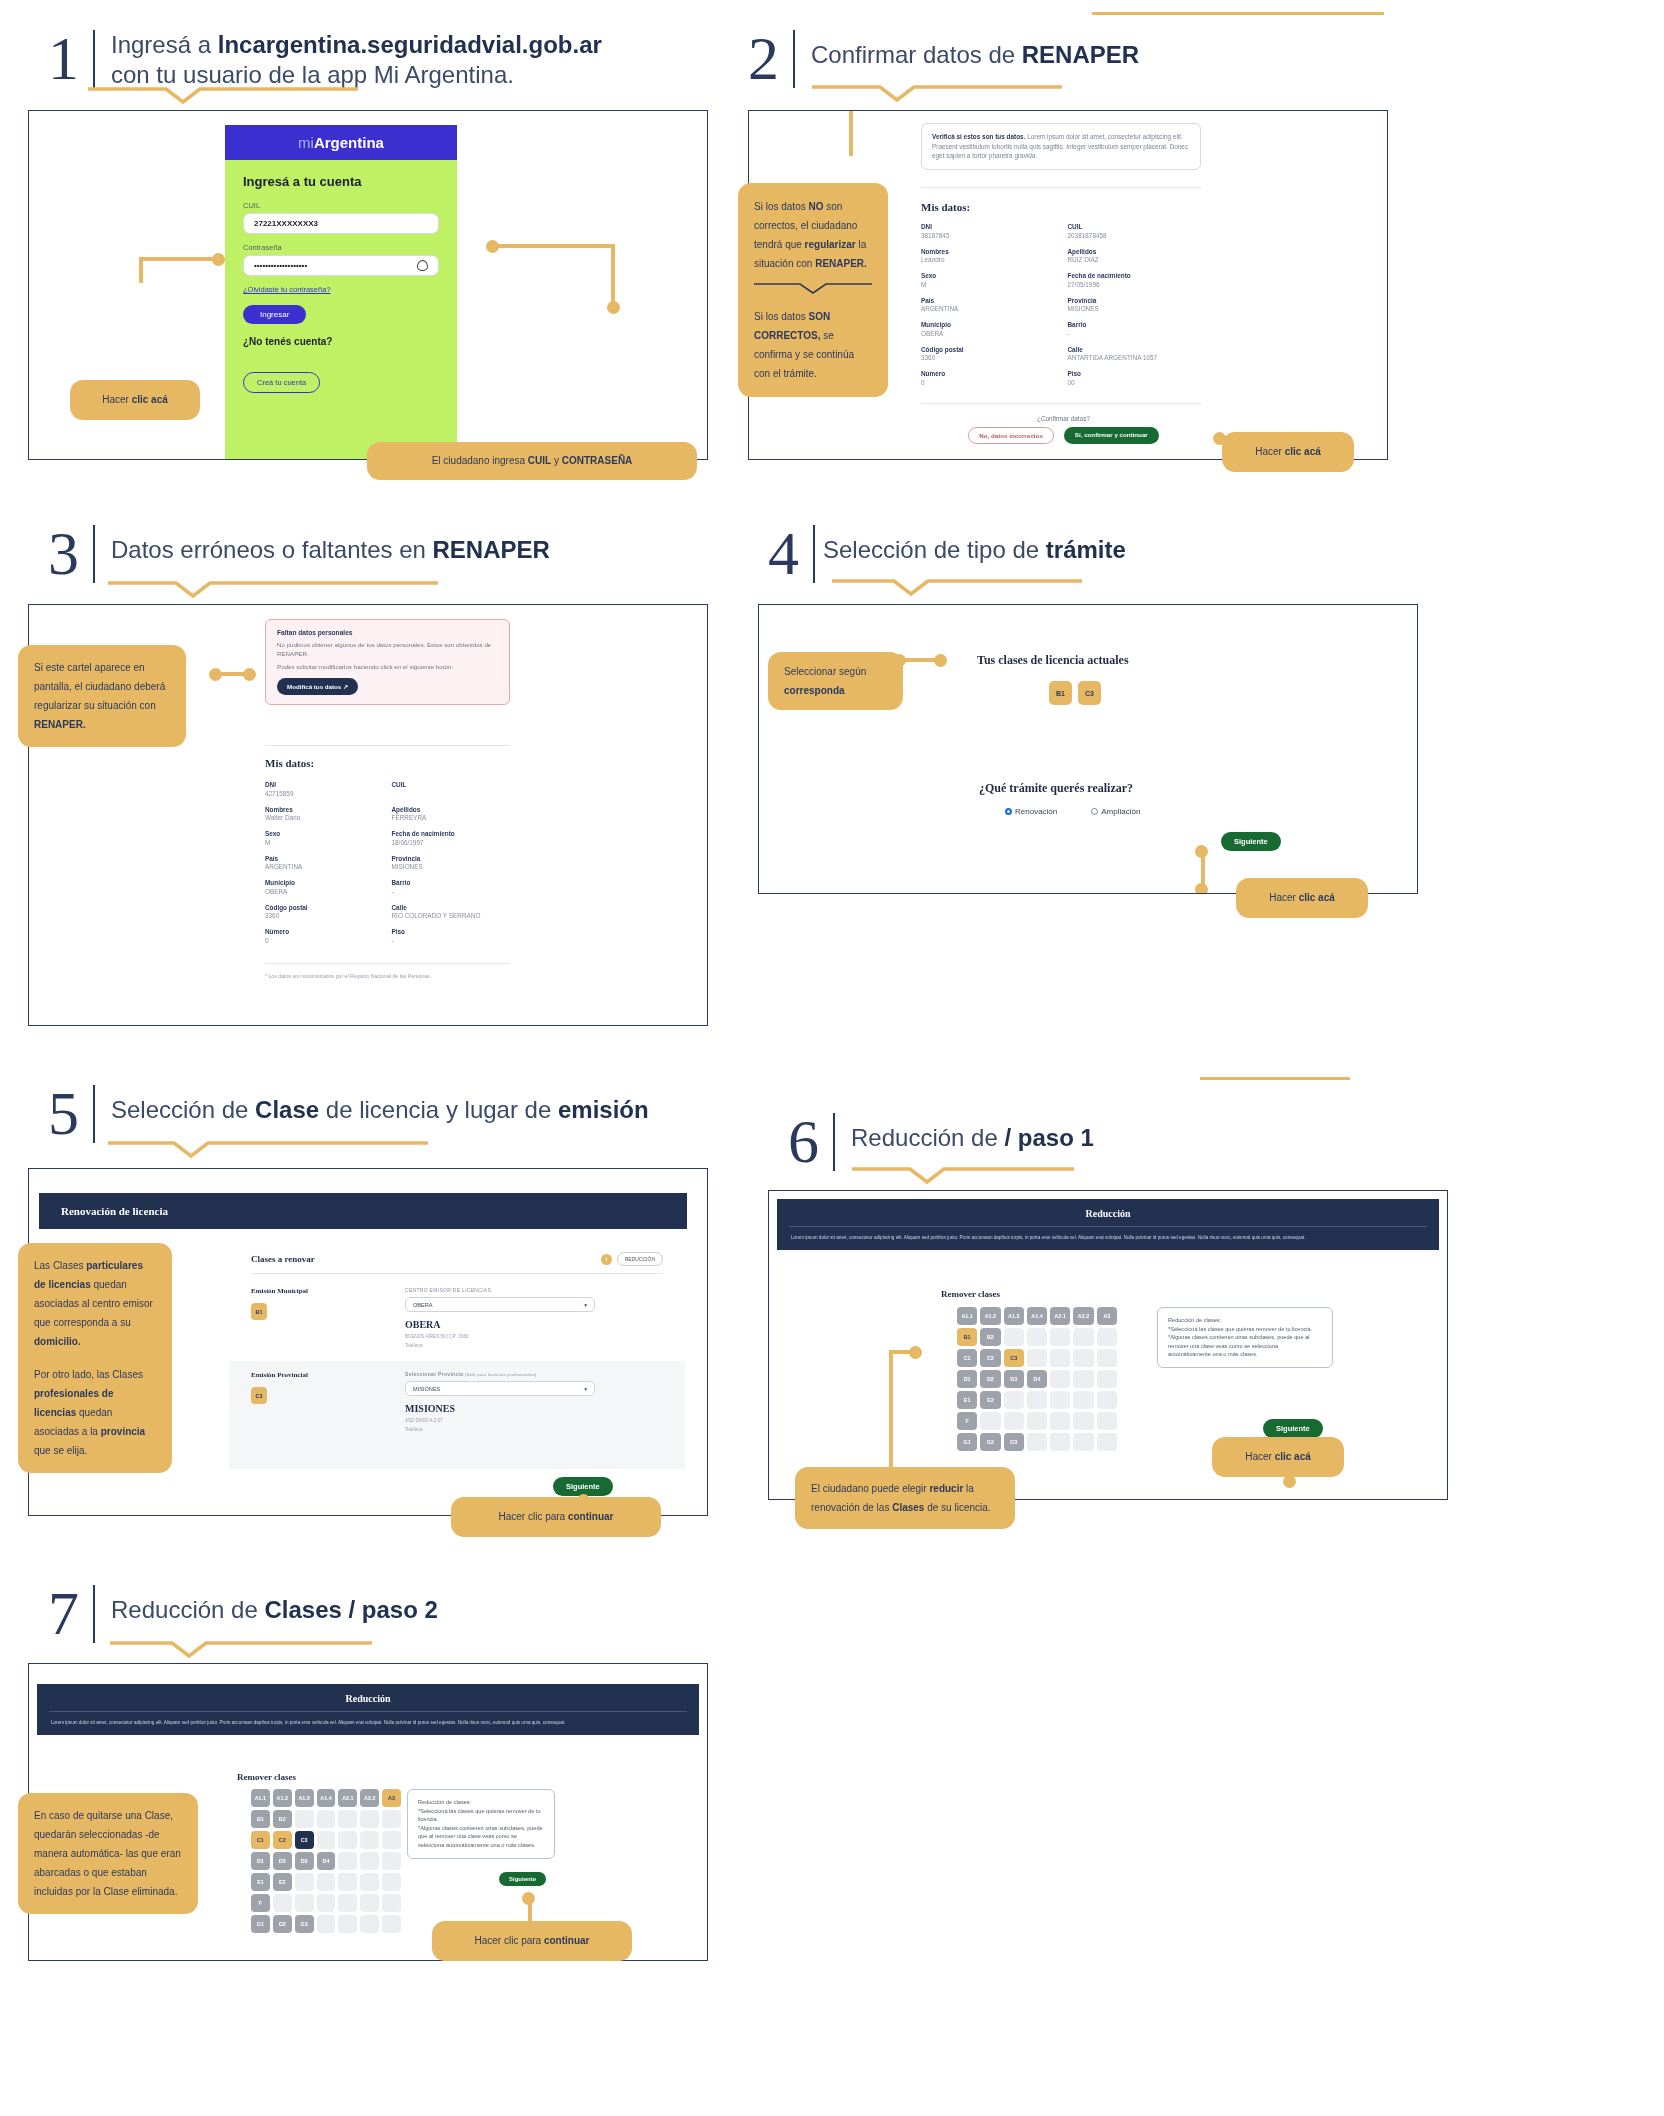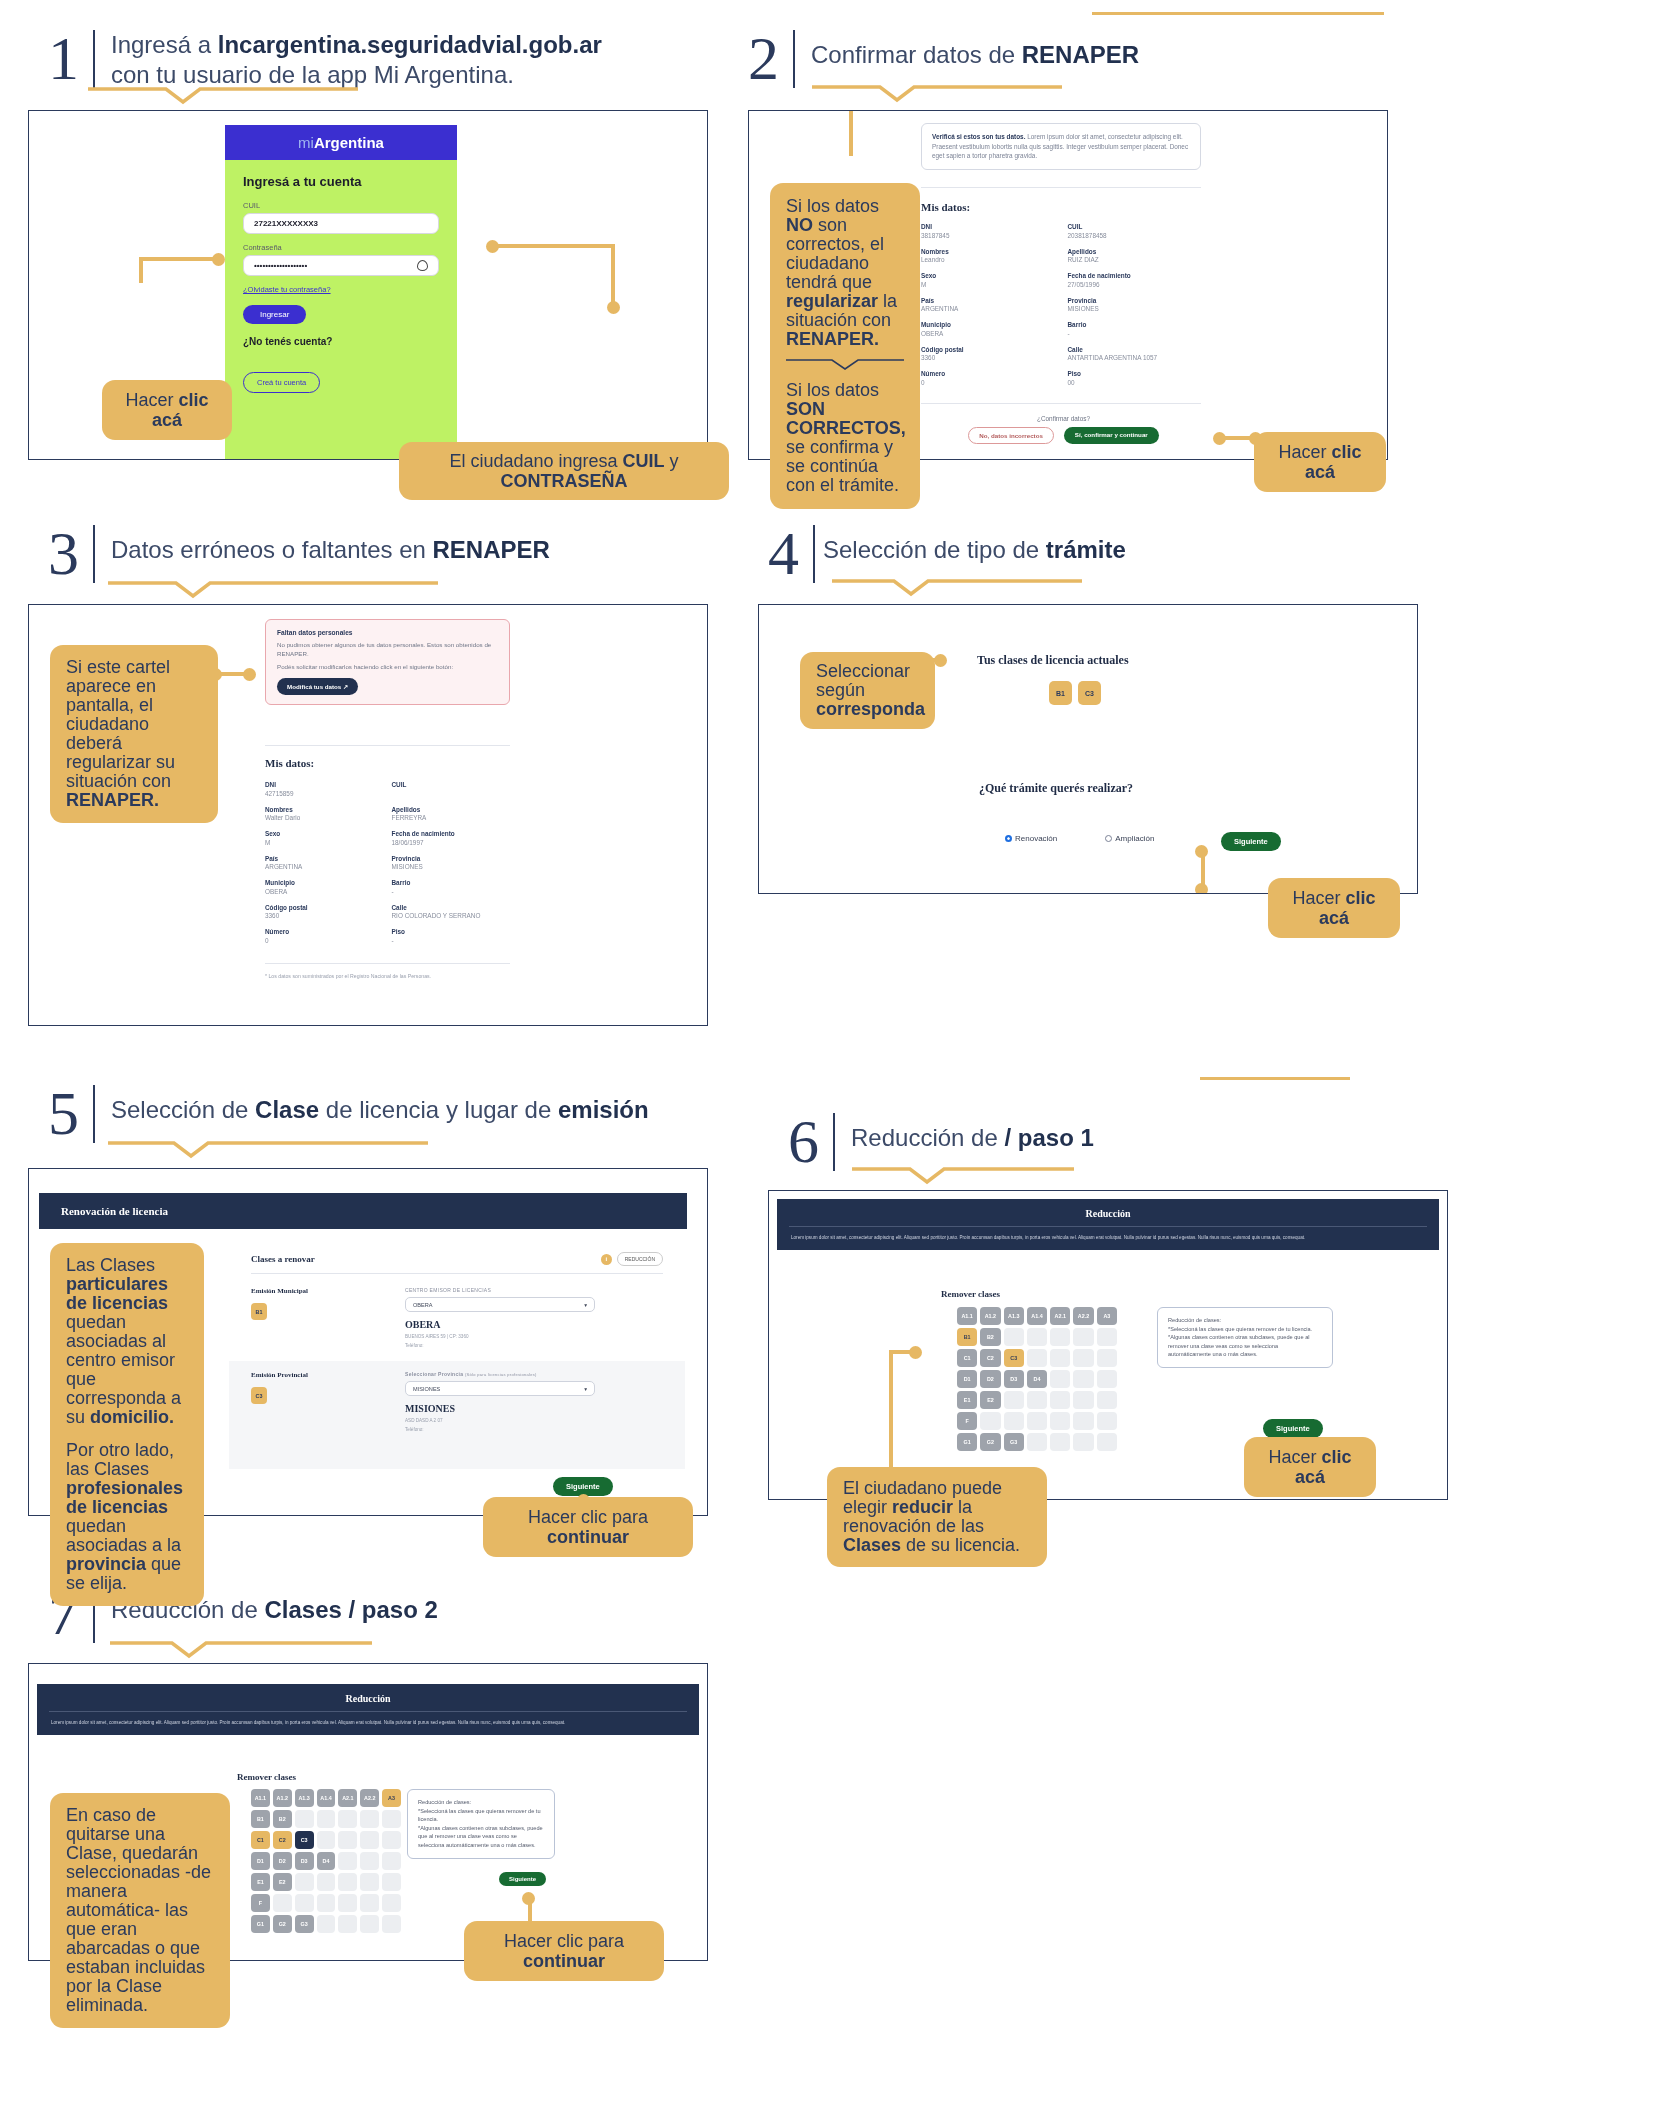--- a/index.html
+++ b/index.html
@@ -30,21 +30,21 @@
   .frame {
     position:absolute; background:#fff;
     border:1.5px solid #2b3a5c;
   }
   .frame-inner { position:absolute; inset:0; overflow:hidden; }
 
   
   .callout {
     position:absolute; background:#e6b864; color:#2b3a5c;
     border-radius:13px; padding:10px 16px;
-    font-size:18px; line-height:20px; z-index:12;margin-left:32px;
+    font-size:10px; line-height:20px; z-index:12;
   }
   .callout b { font-weight:700; }
   .dot { position:absolute; width:13px; height:13px; border-radius:50%; background:#e6b864; z-index:11;}
   .lineh { position:absolute; height:4px; background:#e6b864; z-index:10;}
   .linev { position:absolute; width:4px; background:#e6b864; z-index:10;}
   .ma-card { position:absolute; background:#bef264; }
   .ma-bar { background:#3b2fd0; color:#fff; text-align:center; font-size:15px; font-weight:700; padding:9px 0; }
   .ma-bar span.lite{ color:#9fb6f0; font-weight:400;}
   .ma-body { padding:14px 18px; }
   .ma-h { font-size:13px; font-weight:700; color:#1d1d2b; margin-bottom:12px;}
@@ -79,21 +79,21 @@
   .alert { border:1px solid #e9a7ad; background:#fdf2f3; border-radius:6px; padding:9px 11px; }
   .alert-t { font-size:6.6px; font-weight:700; color:#2b3a5c; margin-bottom:4px;}
   .alert-p { font-size:6.2px; line-height:9px; color:#6f7687; margin-bottom:4px;}
   .alert-btn { background:#22314f; color:#fff; border-radius:11px; font-size:6.2px;
                font-weight:700; padding:5px 10px; display:inline-block;}
 
   
   .s4-h { font-family:"Liberation Serif", serif; font-weight:700; font-size:12px; color:#1f2b45; }
   .chip { background:#e6b864; color:#2b3a5c; border-radius:5px; font-size:7px; font-weight:700;
           width:23px; height:24px; display:flex; align-items:center; justify-content:center;}
-  .radio-row { display:flex; gap:48px; font-size:8px; color:#3a4256; align-items:flex-start;margin-top:27px;}
+  .radio-row { display:flex; gap:34px; font-size:8px; color:#3a4256; align-items:flex-start;}
   .rb { width:7px;height:7px;border-radius:50%;border:1px solid #7b8296; display:inline-block;
         margin-right:3px; vertical-align:middle;}
   .rb.on { border:2px solid #1f6fe0; background:#1f6fe0; box-shadow:inset 0 0 0 1.5px #fff;}
   .btn-next { background:#176b32; color:#fff; border-radius:11px; font-size:7.5px;
               font-weight:700; padding:5px 13px; display:inline-block;}
 
   
   .hdr-navy { background:#22314f; color:#fff; font-family:"Liberation Serif",serif;
               font-weight:700; font-size:11px; padding:12px 22px; }
   .sec-t { font-family:"Liberation Serif",serif; font-weight:700; font-size:9px; color:#1f2b45;}

